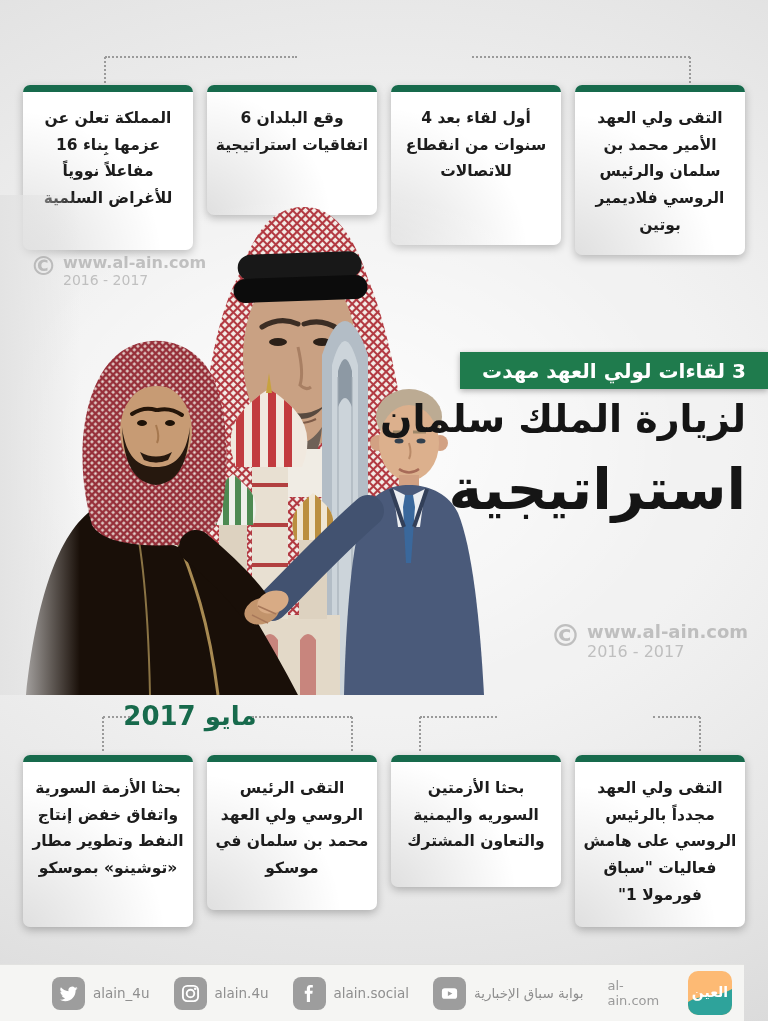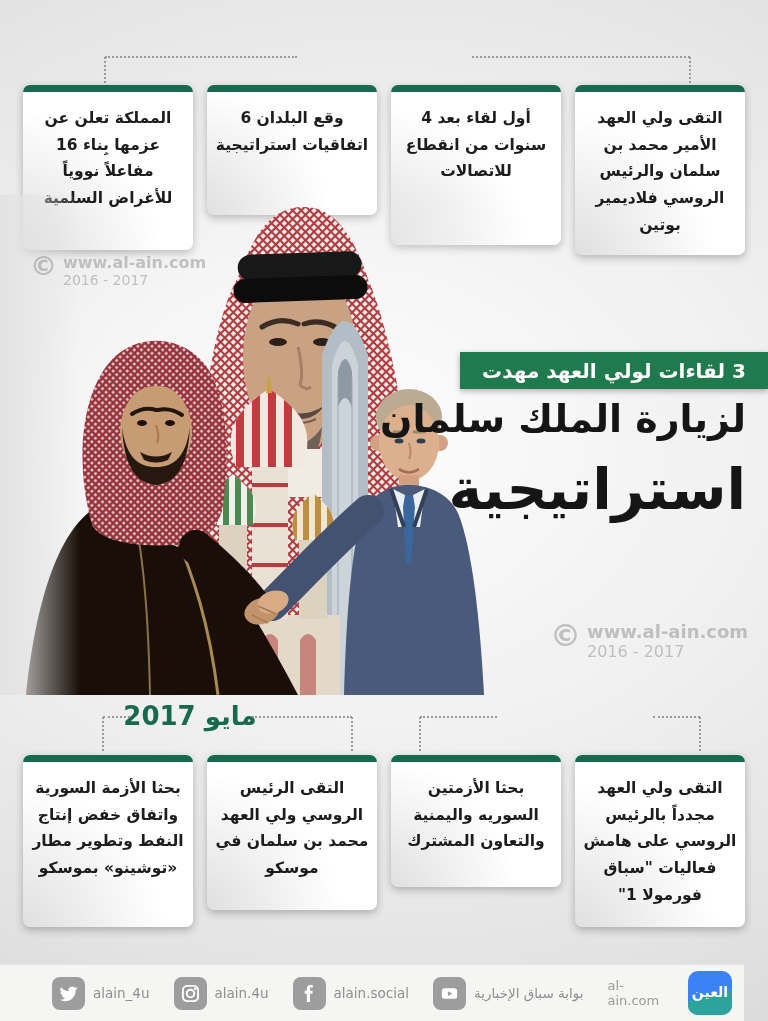--- a/index.html
+++ b/index.html
@@ -51,21 +51,21 @@
   .wm-bottom{left:550px;top:622px;}
   .wm-bottom .sym{font-size:31px}.wm-bottom .site{font-size:18px}.wm-bottom .yrs{font-size:16px}
   
   .footer{position:absolute;left:0;bottom:0;width:744px;height:56px;background:#f5f5f3;
     border-top:1px solid #e2e2e0;display:flex;align-items:center;direction:ltr;}
   .social{display:flex;align-items:center;margin-left:52px;}
   .soc-item{display:flex;align-items:center;margin-right:24px;}
   .sicon{width:33px;height:33px;border-radius:8px;background:#9d9d9d;display:flex;align-items:center;justify-content:center;margin-right:8px;flex:0 0 auto;}
   .slabel{font-size:13.5px;color:#8f8f8f;white-space:nowrap;}
   .site-url{margin-left:auto;color:#9a9a9a;font-size:13px;margin-right:16px;}
-  .brand-logo{width:44px;height:44px;border-radius:10px;background:#3b82f6;margin-right:12px;position:relative;overflow:hidden;flex:0 0 auto;}
+  .brand-logo{width:44px;height:44px;border-radius:10px;background:#fdba74;margin-right:12px;position:relative;overflow:hidden;flex:0 0 auto;}
   .brand-logo svg{position:absolute;inset:0;}
 </style>
 </head>
 <body>
 
 <div class="page">
 
   <div class="dot-h" style="left:105px;top:56px;width:192px;"></div>
   <div class="dot-h" style="left:472px;top:56px;width:218px;"></div>
   <div class="dot-v" style="left:104px;top:57px;height:26px;"></div>

